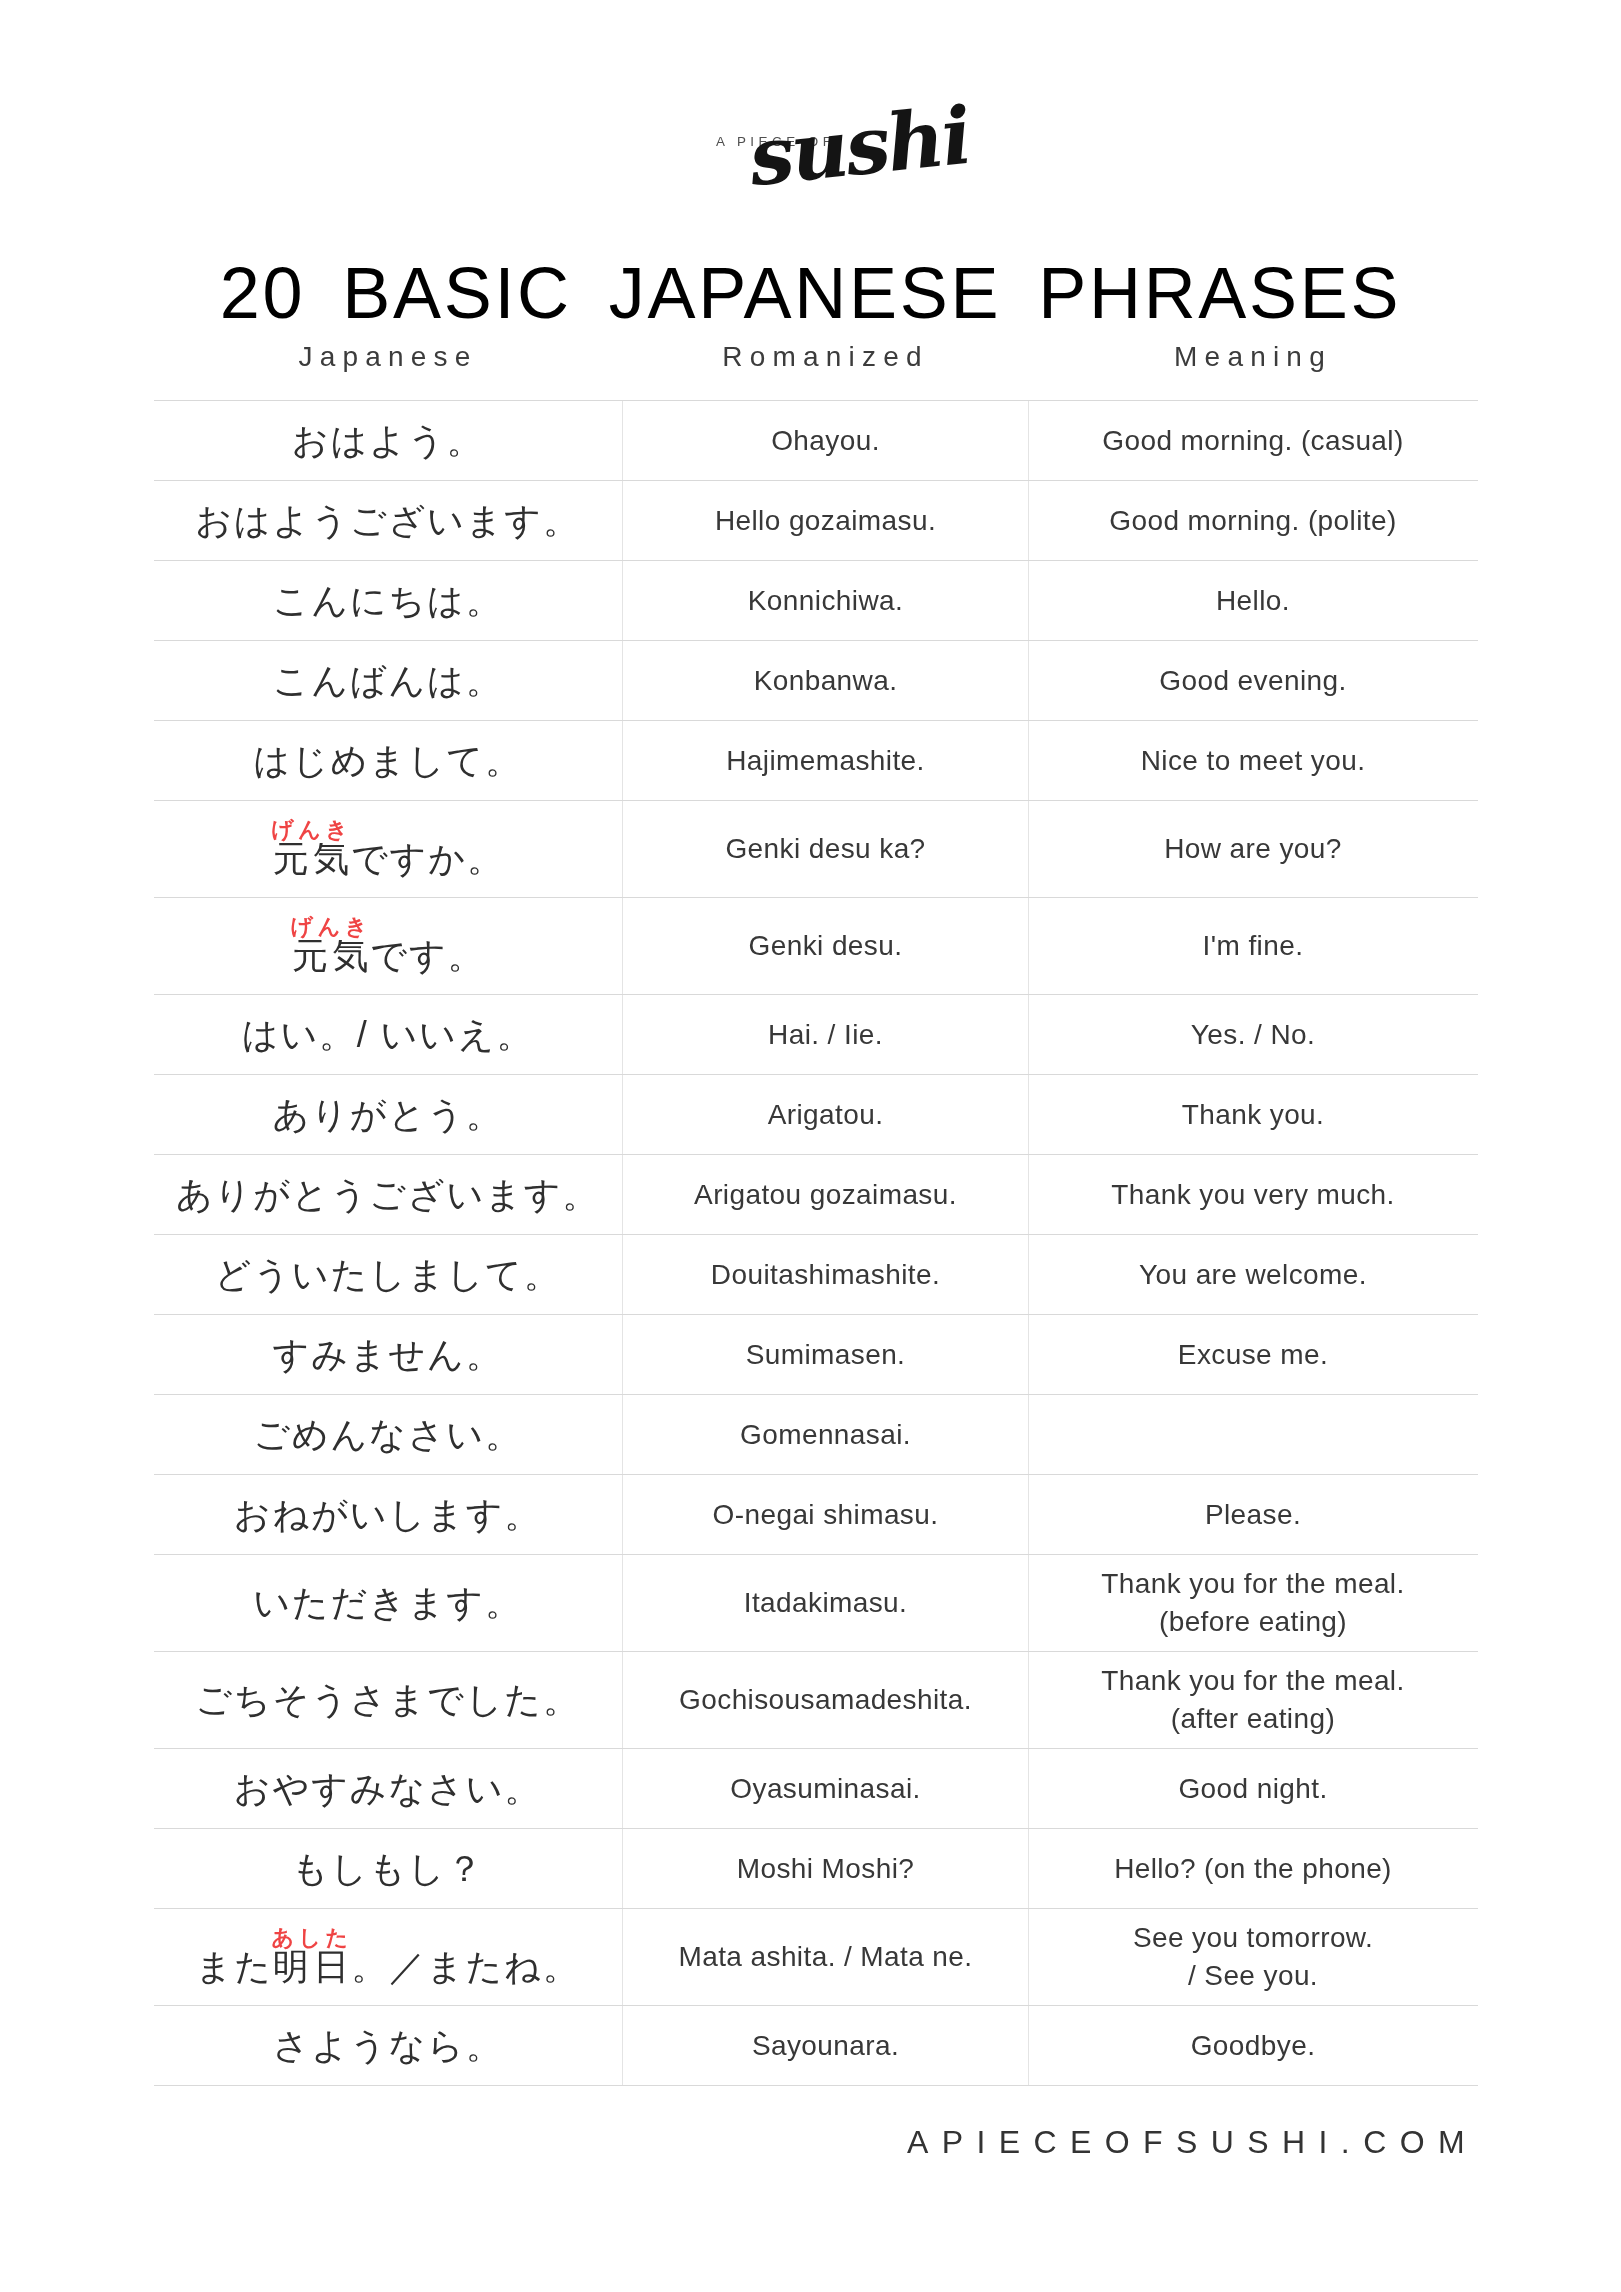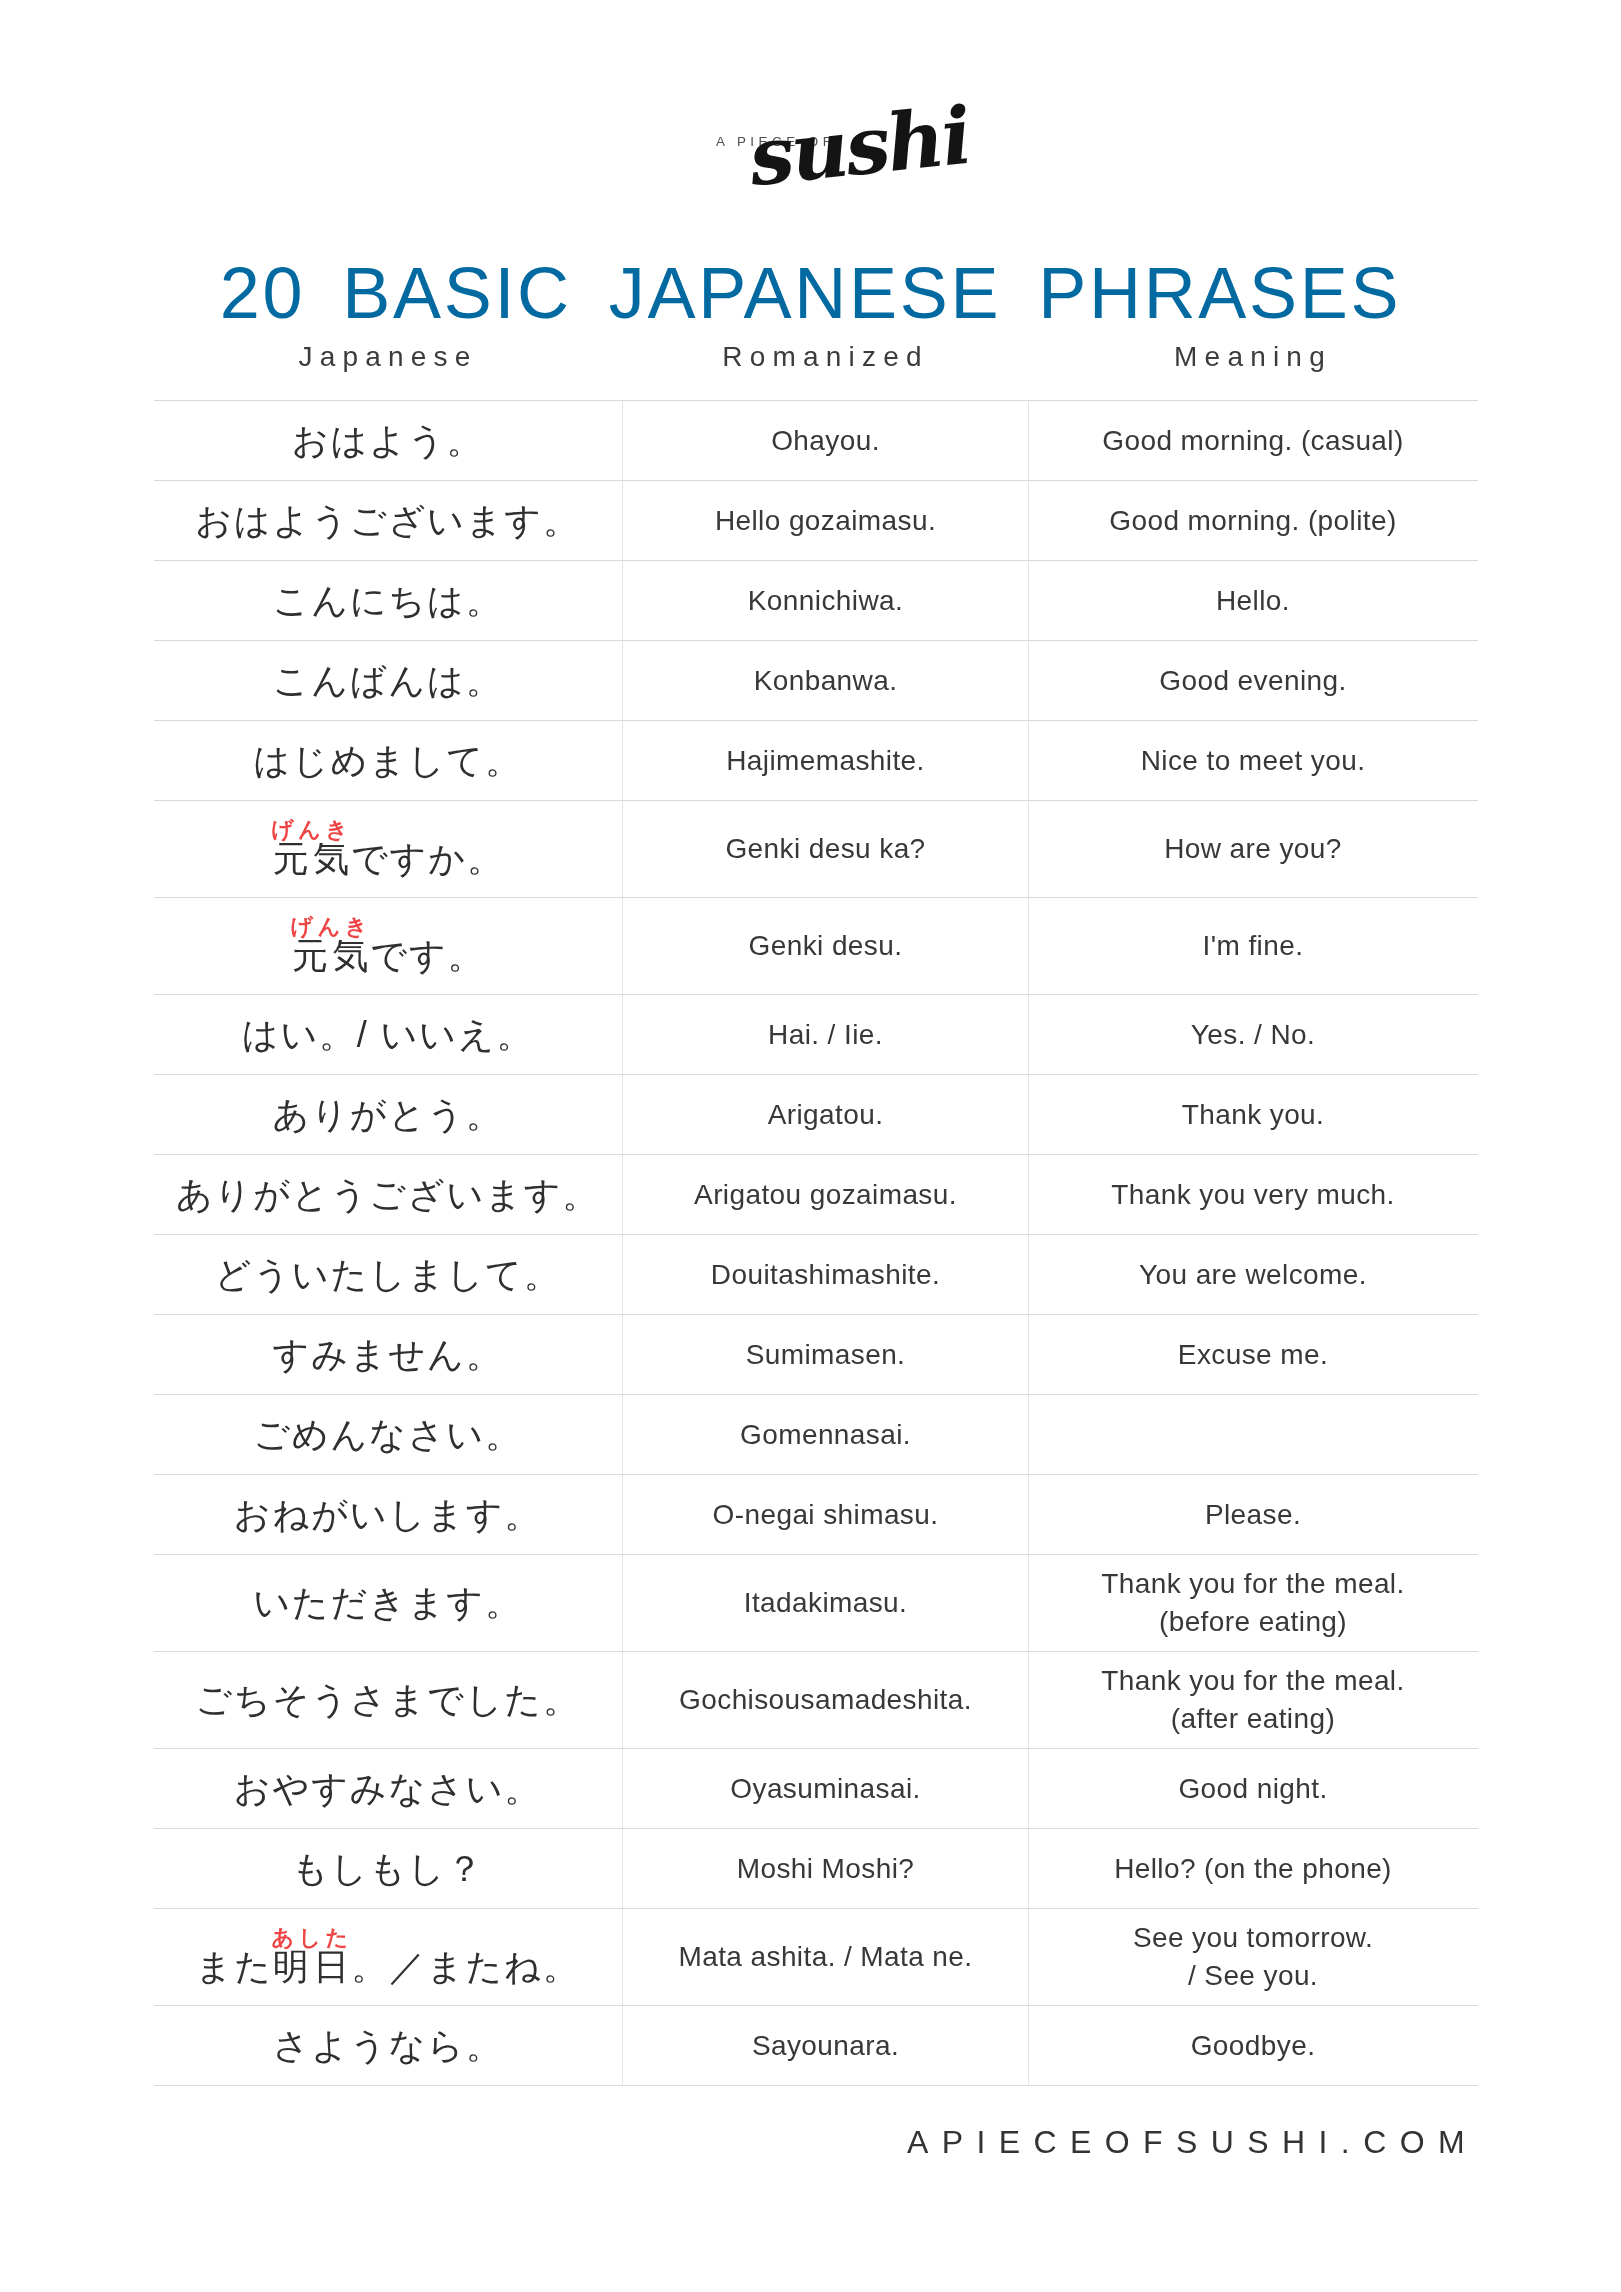--- a/index.html
+++ b/index.html
@@ -34,21 +34,21 @@
     transform:rotate(-6deg);
     white-space:nowrap;
   }
 
   
   .title{
     position:absolute;left:0;top:252px;width:100%;
     text-align:center;
     font-size:72px;font-weight:300;
     letter-spacing:2.7px;word-spacing:14.3px;
-    color:#0369a1;white-space:nowrap;
+    color:#000000;white-space:nowrap;
   }
 
   
   .table{
     position:absolute;left:154px;top:341px;width:1324px;
   }
   .header-row{
     display:flex;height:59px;
     border-bottom:1.8px solid var(--line);
   }

